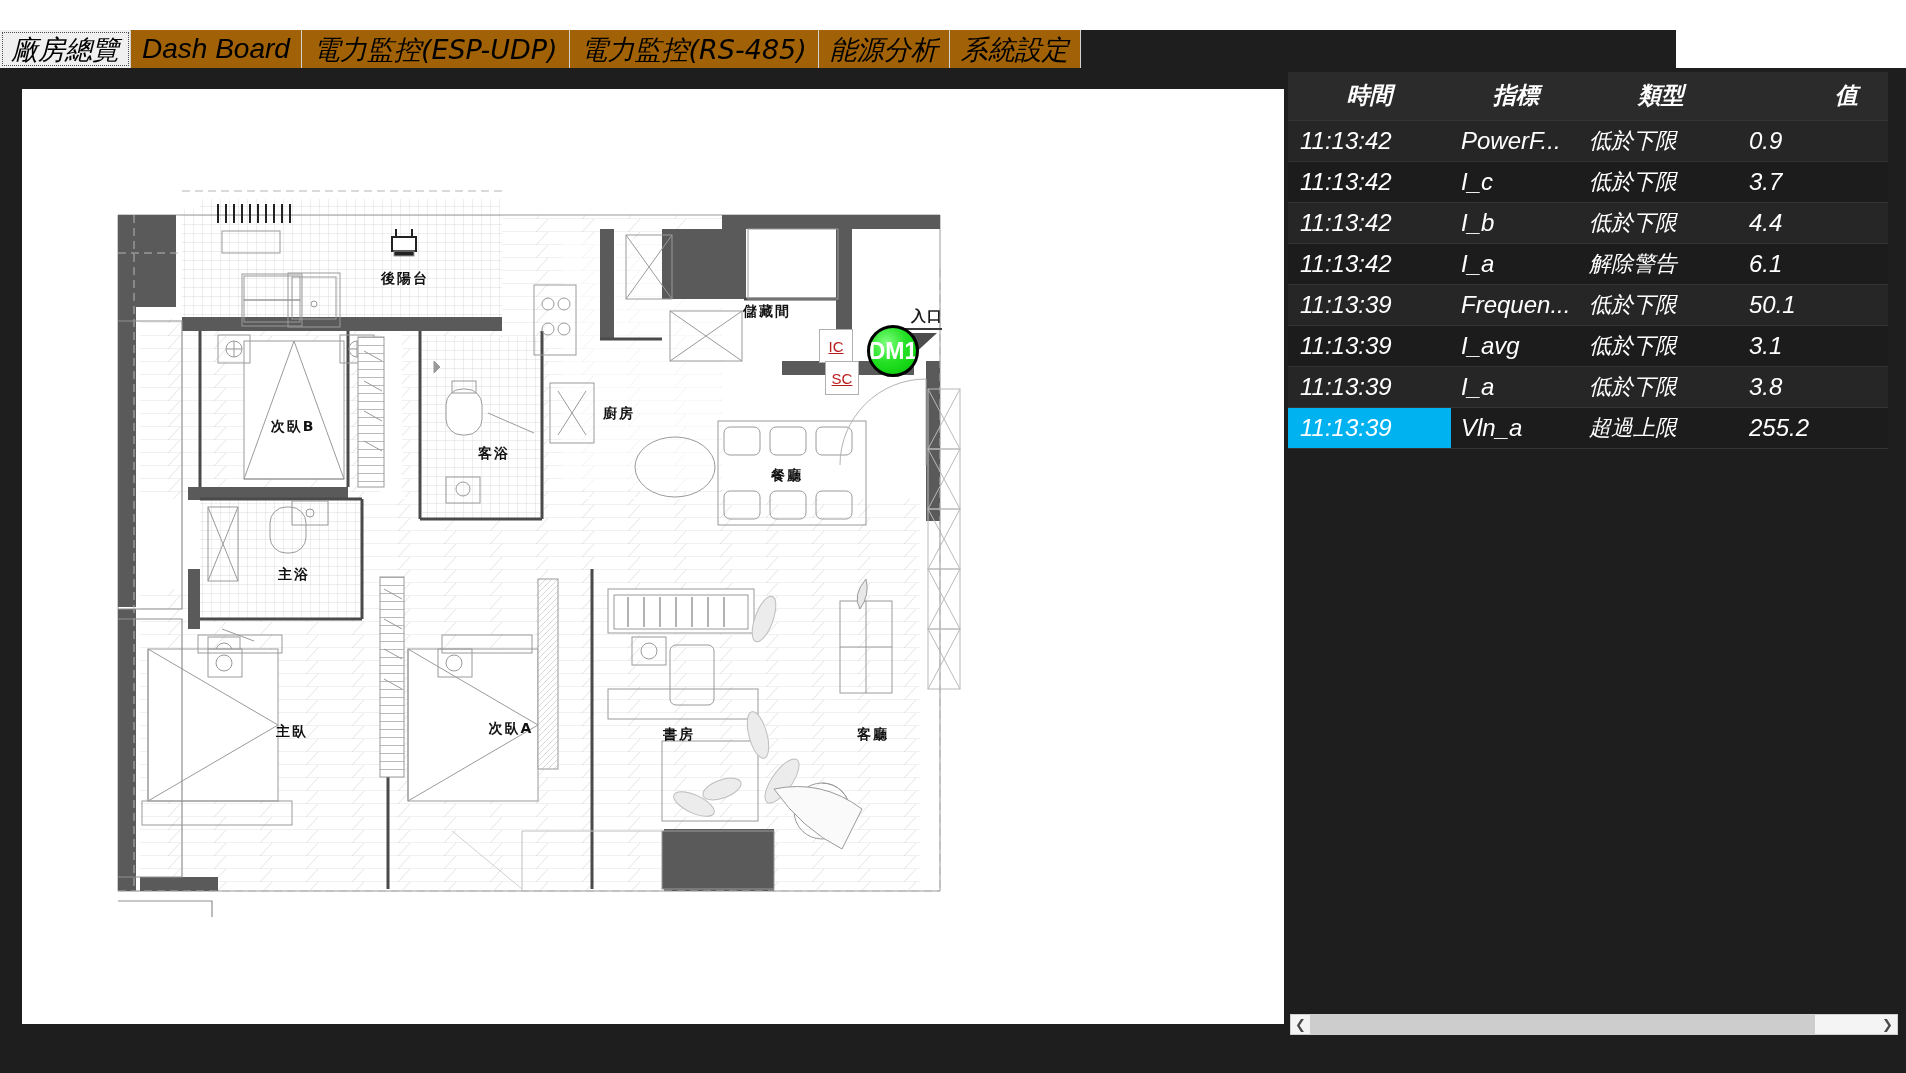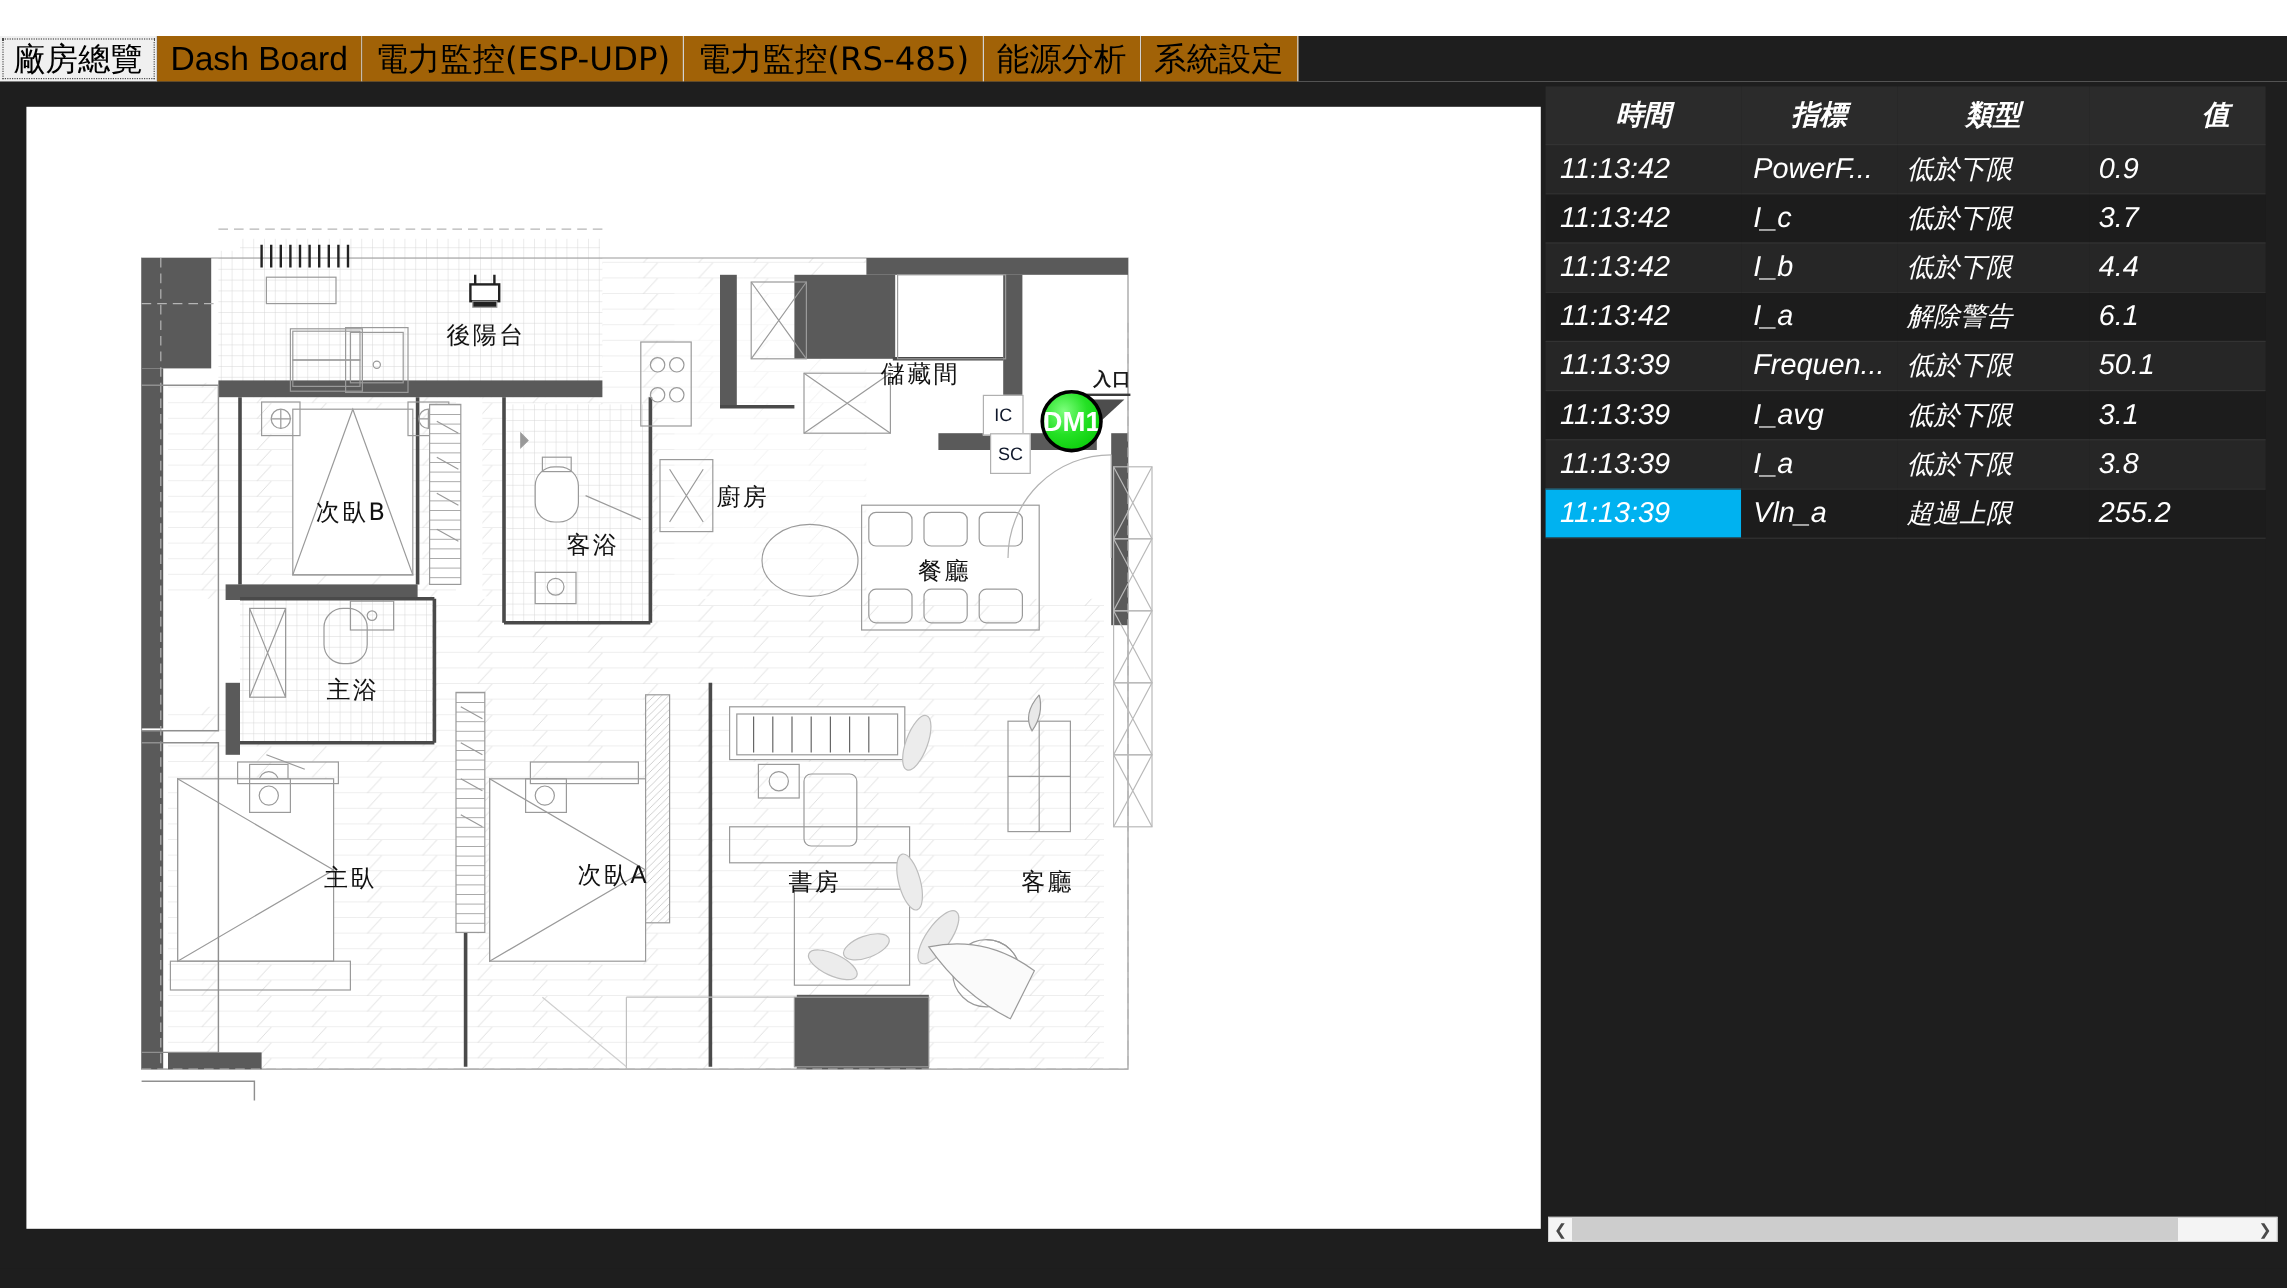--- a/index.html
+++ b/index.html
@@ -26,23 +26,23 @@
   .tb-title { margin-left: 9px; font-size: 13.5px; color: #202020; letter-spacing: .2px; }
   .tb-spacer { flex: 1 1 auto; }
   .winbtn {
     width: 46px; height: 30px; display:flex; align-items:center; justify-content:center;
     color: #1c1c1c; font-size: 13px; line-height: 1;
   }
   .winbtn svg { display:block; }
 
   
   .tabstrip {
-    position: absolute; left: 0; top: 30px; width: 1906px; height: 38px;
+    position: absolute; left: 0; top: 30px; width: 1676px; height: 38px;
     background: #1e1e1e;
-    display: flex; align-items: center;
+    display: flex; align-items: center; font-style: italic;
   }
   .tab {
     height: 38px;
     padding: 0 11px;
     display: flex; align-items: center; justify-content: center;
     background: #a16207;
     color: #000;
     font-size: 27px;
     line-height: 1;
     border-right: 1px solid #d2d2d2;
@@ -67,21 +67,21 @@
     position: absolute; left: 22px; top: 89px;
     width: 1262px; height: 935px;
     background: #ffffff;
     overflow: hidden;
   }
   .plan-svg { position:absolute; left:0; top:0; width:1262px; height:935px; }
 
   .room-label {
     position: absolute;
     font-family: "DejaVu Sans", "Liberation Sans", sans-serif;
-    font-size: 20px; color: #111; font-weight: 400;
+    font-size: 14px; color: #111; font-weight: 700;
     white-space: nowrap; letter-spacing: 2px;
     transform: translate(-50%, -50%);
   }
 
   
   .dm-marker {
     position: absolute; width: 52px; height: 52px; border-radius: 50%;
     background: radial-gradient(circle at 36% 32%, #7dff7d 0%, #25e125 45%, #00c400 100%);
     border: 3px solid #000;
     display: flex; align-items: center; justify-content: center;
@@ -97,21 +97,21 @@
   .entry-line { width: 58px; height: 2px; background: #3a3a3a; margin: 2px auto 0; }
   .entry-tri {
     width: 0; height: 0; margin: 3px auto 0;
     border-left: 24px solid transparent; border-right: 24px solid transparent;
     border-top: 22px solid #4d4d4d;
   }
   .sq-tag {
     position: absolute; width: 34px; height: 34px;
     border: 1px solid #b0b0b0; background: #fff;
     display:flex; align-items:center; justify-content:center;
-    font-family: "Liberation Sans", sans-serif; font-size: 15px; color: #0f172a;
+    font-family: "Liberation Sans", sans-serif; font-size: 15px; color: #b91c1c; text-decoration: underline;
   }
 
   
   .table-panel {
     position: absolute; left: 1288px; top: 72px;
     width: 600px; height: 950px;
     background: #1e1e1e;
   }
   .grid { width: 600px; border-collapse: collapse; table-layout: fixed; font-style: italic; }
   .grid col.c-time { width: 163px; }

